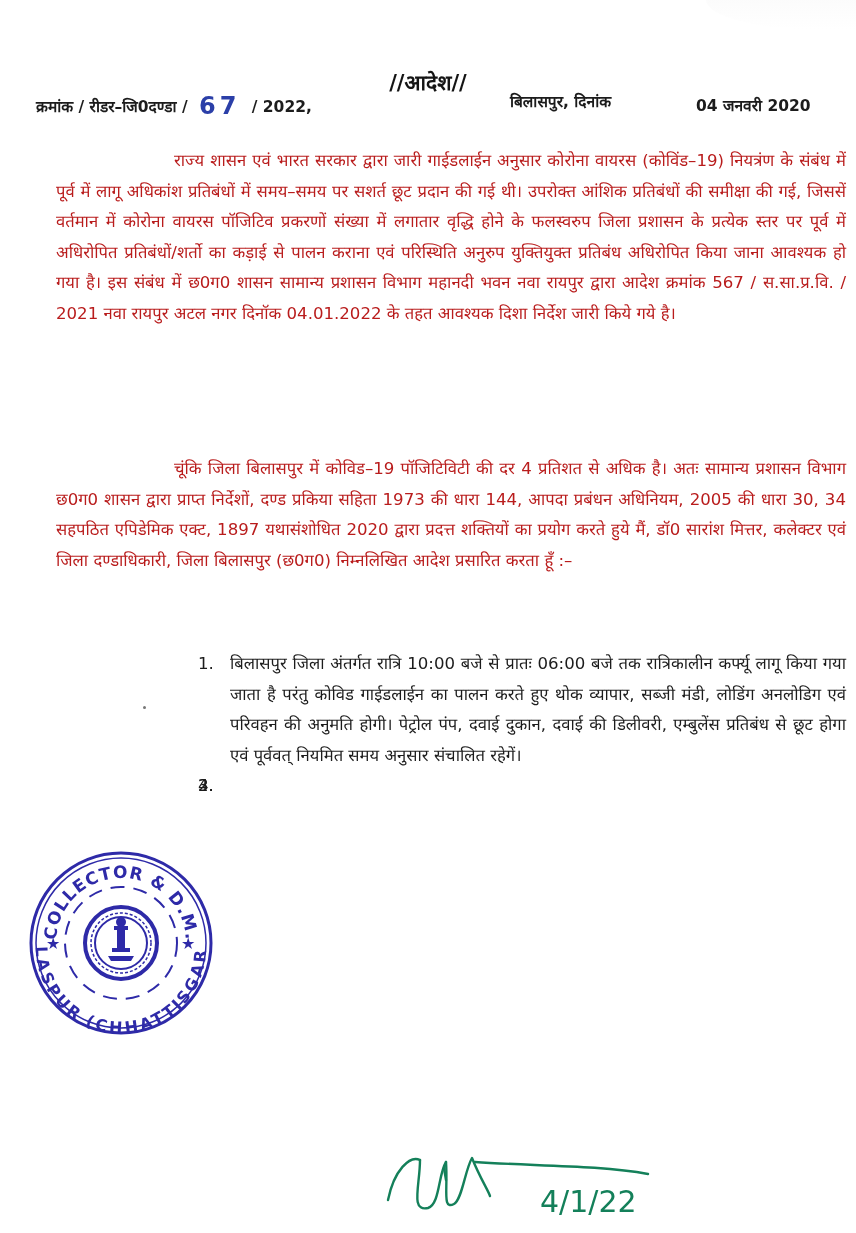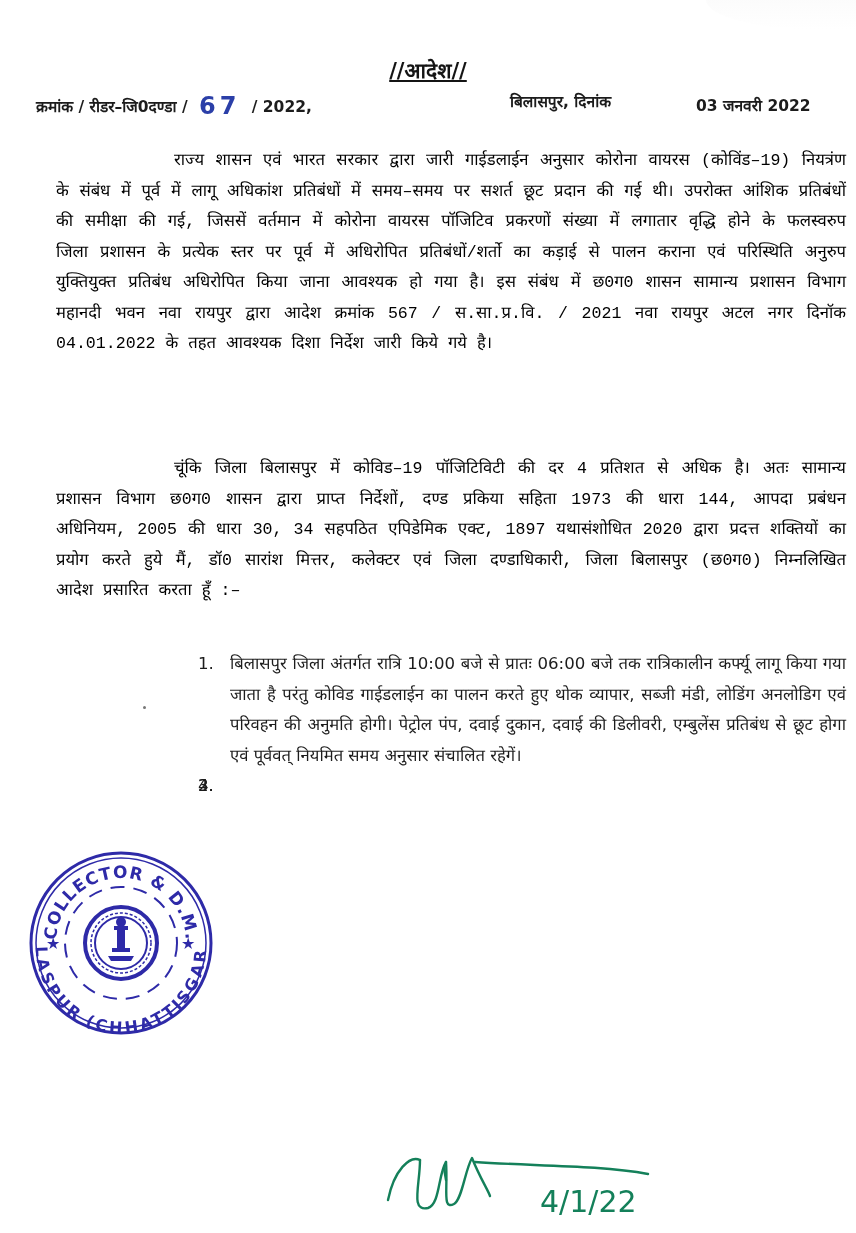--- a/index.html
+++ b/index.html
@@ -8,39 +8,39 @@
     color: #1c1c1c;
     font-family: "DejaVu Sans", "Liberation Sans", sans-serif;
   }
   .page { position: absolute; left: 0; top: 0; width: 856px; height: 1233px; }
   .title {
     position: absolute; left: 44px; top: 2px; width: 800px;
     font-size: 28px; font-weight: bold; letter-spacing: 0.2px;
     white-space: nowrap; color: #141414;
   }
   .order-label {
-    position: absolute; left: 0; top: 56px; width: 856px; text-align: center;
-    font-size: 21px; font-weight: bold; color: #141414; text-decoration: underline;
+    position: absolute; left: 0; top: 68px; width: 856px; text-align: center;
+    font-size: 21px; font-weight: bold; color: #141414;
   }
   .ref-line {
     position: absolute; left: 36px; top: 86px; width: 800px; height: 30px;
     font-size: 15.5px; color: #1c1c1c; font-weight: bold;
   }
   .ref-line .ref-left { position: absolute; left: 0; top: 4px; white-space: nowrap; }
   .ref-line .hand-number {
     color: #2b3fa8; font-family: "DejaVu Sans", sans-serif; font-size: 24px;
     letter-spacing: 4px; margin: 0 6px; position: relative; top: 2px;
   }
   .ref-line .place-date { position: absolute; left: 474px; top: 4px; white-space: nowrap; }
   .ref-line .date { position: absolute; left: 660px; top: 8px; white-space: nowrap; }
 
   .para {
     position: absolute; left: 56px; width: 790px;
     font-size: 16.6px; line-height: 30.5px; text-align: justify;
-    text-align-last: auto; color: #000000; font-family: Liberation Mono, monospace;
+    text-align-last: auto; color: #b91c1c;
   }
   .para .indent { display: inline-block; width: 118px; }
   .p1 { top: 146px; }
   .p2 { top: 454px; }
 
   .list {
     position: absolute; left: 198px; top: 649px; width: 648px;
     margin: 0; padding: 0; list-style: none;
     font-size: 16.6px; line-height: 30.5px; color: #1c1c1c;
   }
@@ -72,21 +72,21 @@
 
   <div class="order-label">//आदेश//</div>
 
   <div class="ref-line">
     <span class="ref-left">
       <span>क्रमांक / रीडर–जि0दण्डा /</span>
       <span class="hand-number">67</span>
       <span>/ 2022,</span>
     </span>
     <span class="place-date">बिलासपुर, दिनांक</span>
-    <span class="date">03 जनवरी 2022</span>
+    <span class="date">04 जनवरी 2020</span>
   </div>
 
   <div class="para p1"><span class="indent"></span><span>राज्य शासन एवं भारत सरकार द्वारा जारी गाईडलाईन अनुसार कोरोना वायरस (कोविंड–19) नियत्रंण के संबंध में पूर्व में लागू अधिकांश प्रतिबंधों में समय–समय पर सशर्त छूट प्रदान की गई थी। उपरोक्त आंशिक प्रतिबंधों की समीक्षा की गई, जिससें वर्तमान में कोरोना वायरस पॉजिटिव प्रकरणों संख्या में लगातार वृद्धि होने के फलस्वरुप जिला प्रशासन के प्रत्येक स्तर पर पूर्व में अधिरोपित प्रतिबंधों/शर्तो का कड़ाई से पालन कराना एवं परिस्थिति अनुरुप युक्तियुक्त प्रतिबंध अधिरोपित किया जाना आवश्यक हो गया है। इस संबंध में छ0ग0 शासन सामान्य प्रशासन विभाग महानदी भवन नवा रायपुर द्वारा आदेश क्रमांक 567 / स.सा.प्र.वि. / 2021 नवा रायपुर अटल नगर दिनॉक 04.01.2022 के तहत आवश्यक दिशा निर्देश जारी किये गये है।</span></div>
 
   <div class="para p2"><span class="indent"></span><span>चूंकि जिला बिलासपुर में कोविड–19 पॉजिटिविटी की दर 4 प्रतिशत से अधिक है। अतः सामान्य प्रशासन विभाग छ0ग0 शासन द्वारा प्राप्त निर्देशों, दण्ड प्रकिया सहिता 1973 की धारा 144, आपदा प्रबंधन अधिनियम, 2005 की धारा 30, 34 सहपठित एपिडेमिक एक्ट, 1897 यथासंशोधित 2020 द्वारा प्रदत्त शक्तियों का प्रयोग करते हुये मैं, डॉ0 सारांश मित्तर, कलेक्टर एवं जिला दण्डाधिकारी, जिला बिलासपुर (छ0ग0) निम्नलिखित आदेश प्रसारित करता हूँ :–</span></div>
 
   <div class="stray-dot"></div>
 
   <ol class="list">
     <li><span class="num">1.</span><span>बिलासपुर जिला अंतर्गत रात्रि 10:00 बजे से प्रातः 06:00 बजे तक रात्रिकालीन कर्फ्यू लागू किया गया जाता है परंतु कोविड गाईडलाईन का पालन करते हुए थोक व्यापार, सब्जी मंडी, लोडिंग अनलोडिग एवं परिवहन की अनुमति होगी। पेट्रोल पंप, दवाई दुकान, दवाई की डिलीवरी, एम्बुलेंस प्रतिबंध से छूट होगा एवं पूर्ववत् नियमित समय अनुसार संचालित रहेगें।</span></li>

